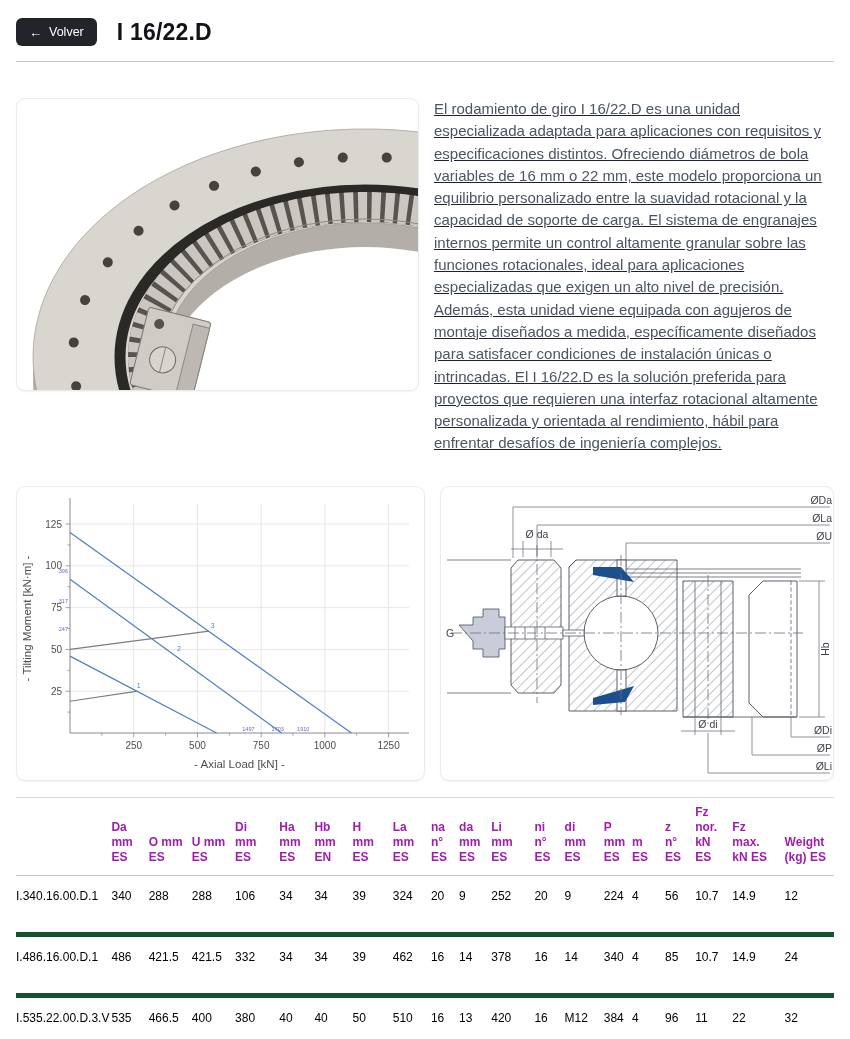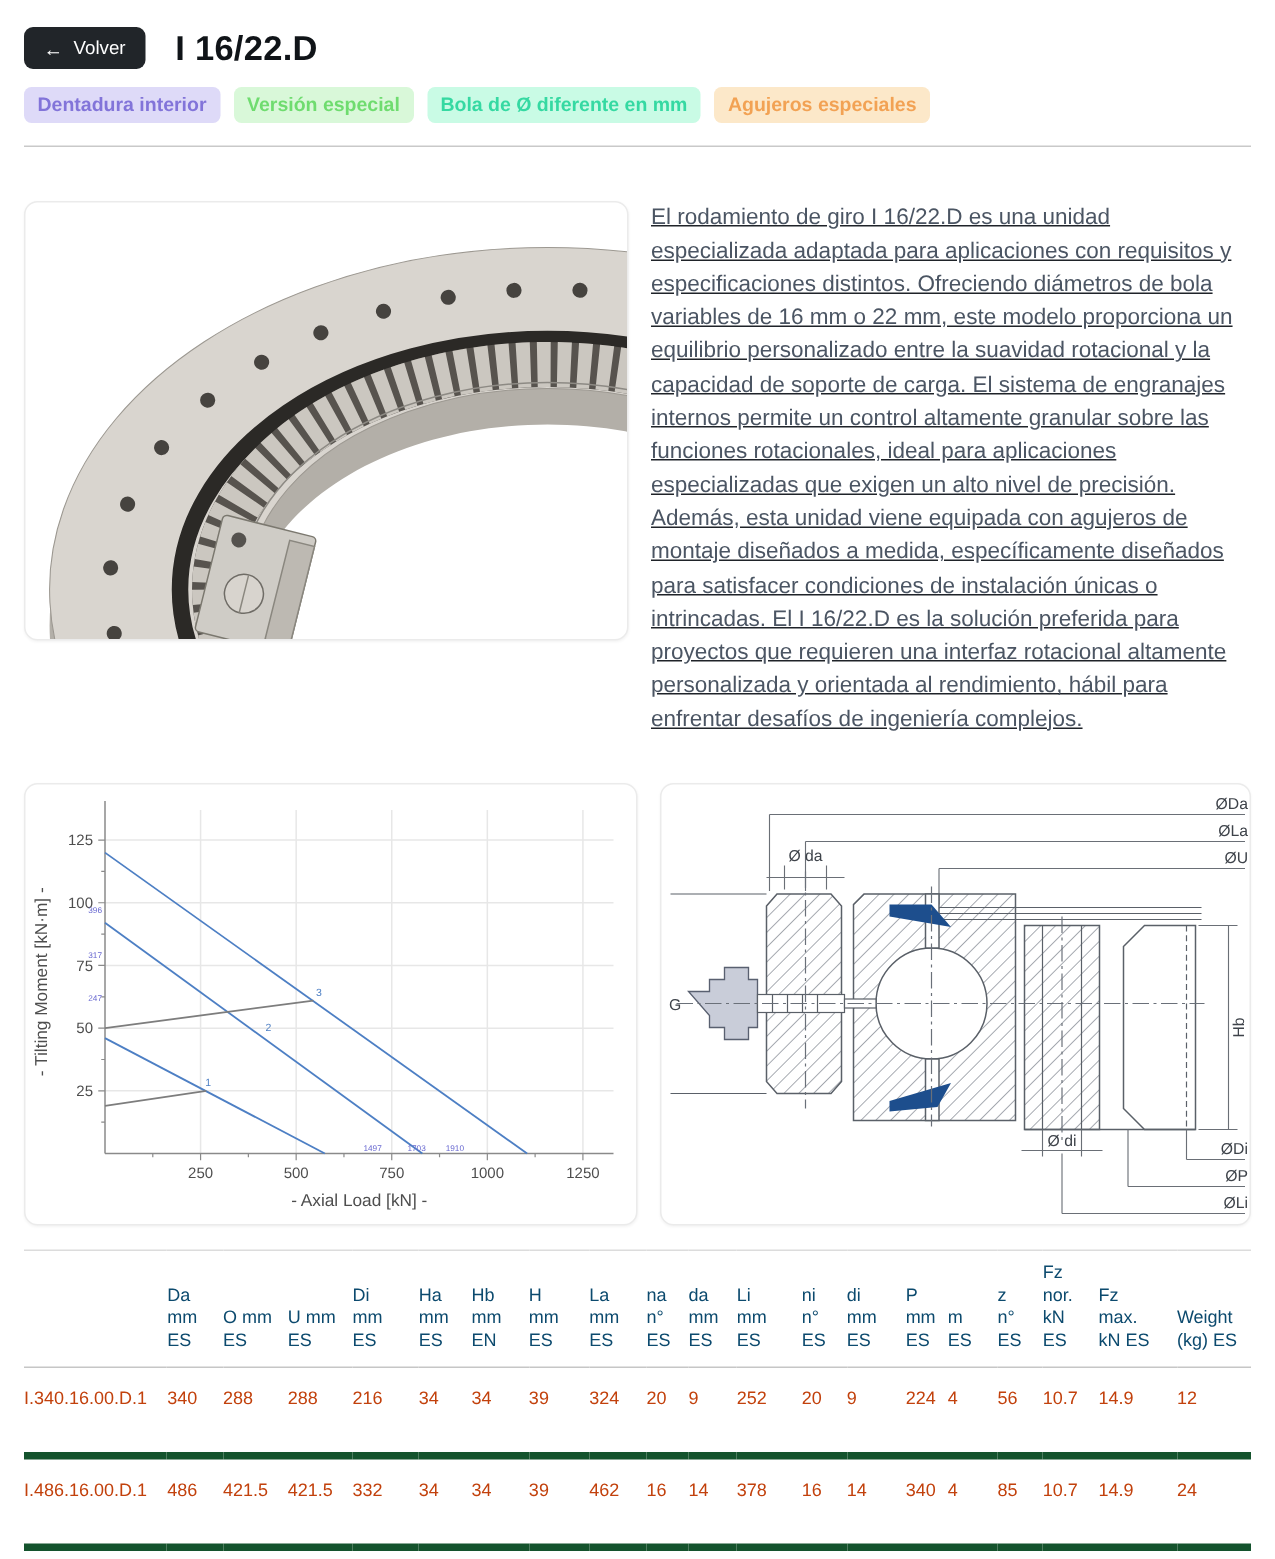--- a/index.html
+++ b/index.html
@@ -49,45 +49,39 @@
   .tick { font-size:10px; fill:#4e4e4e; font-family:"Liberation Sans",sans-serif; }
   .axis-label { font-size:11.5px; fill:#4e4e4e; font-family:"Liberation Sans",sans-serif; }
   .curve-num { font-size:7px; fill:#4d7fc4; font-family:"Liberation Sans",sans-serif; }
   .annot { font-size:5.5px; fill:#6868d0; font-family:"Liberation Sans",sans-serif; }
   .dim-label { font-size:10.5px; fill:#3e434a; font-family:"Liberation Sans",sans-serif; }
 
   
   .spec-table { width:818px; border-collapse:collapse; table-layout:fixed; margin-top:16px; border-top:1px solid #dcdcdc; }
   .spec-table th, .spec-table td { text-align:left; font-size:12px; }
   .grp th { font-weight:bold; color:#14181d; padding:9px 4px 8px 0; border-bottom:1px solid #dcdcdc; font-size:12.5px; }
-  .sub th { font-weight:normal; color:#0c4a6e; white-space:pre-line; vertical-align:bottom;
+  .sub th { font-weight:bold; color:#a21caf; white-space:pre-line; vertical-align:bottom;
             padding:7px 4px 10px 0; border-bottom:1px solid #c6c6c6; line-height:15px; }
-  .spec-table td { color:#c2410c; padding:13px 4px 29px 0; }
+  .spec-table td { color:#000000; padding:13px 4px 29px 0; }
   .data-row + .data-row td { border-top:5px solid #14532d; }
   .spec-table .name-cell { font-size:12px; }
 </style>
 </head>
 <body>
 
 <div class="page">
 
   <div class="hdr">
     <button class="back-btn">
       <span class="arr">←</span>
       <span>Volver</span>
     </button>
     <div class="page-title">I 16/22.D</div>
   </div>
 
-  <div class="tags">
-    <span class="tag tag-purple">Dentadura interior</span>
-    <span class="tag tag-green">Versión especial</span>
-    <span class="tag tag-mint">Bola de Ø diferente en mm</span>
-    <span class="tag tag-orange">Agujeros especiales</span>
-  </div>
 
   <hr class="divider">
 
   <div class="row1">
     <div class="card img-card">
       
       <svg width="401" height="291" viewBox="0 0 401 291">
 
         <path fill="#b3afa8" fill-rule="evenodd" d="M348 54 a332 228 0 1 0 .1 0 Z M348 148 a200 134 0 1 0 .1 0 Z"></path>
 
@@ -354,21 +348,21 @@
         <th>Weight
 (kg) ES</th>
       </tr>
     </thead>
     <tbody>
       <tr class="data-row">
         <td class="name-cell">I.340.16.00.D.1</td>
         <td>340</td>
         <td>288</td>
         <td>288</td>
-        <td>216</td>
+        <td>106</td>
         <td>34</td>
         <td>34</td>
         <td>39</td>
         <td>324</td>
         <td>20</td>
         <td>9</td>
         <td>252</td>
         <td>20</td>
         <td>9</td>
         <td>224</td>

